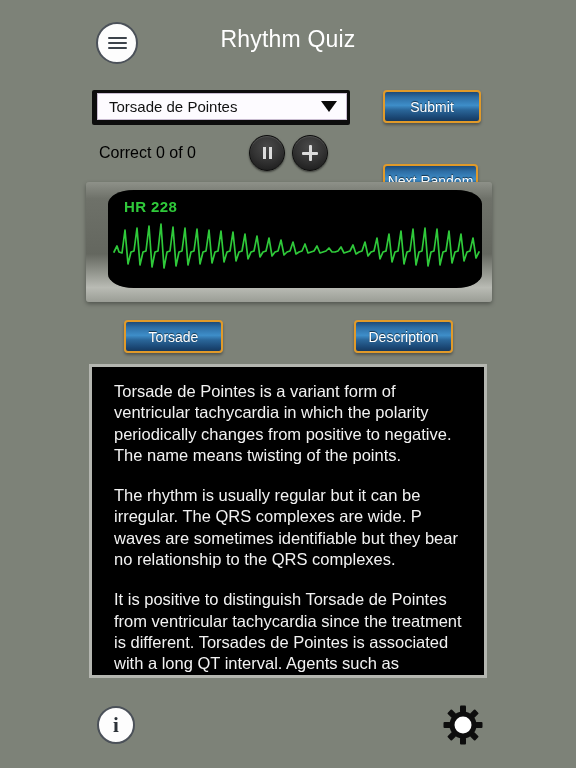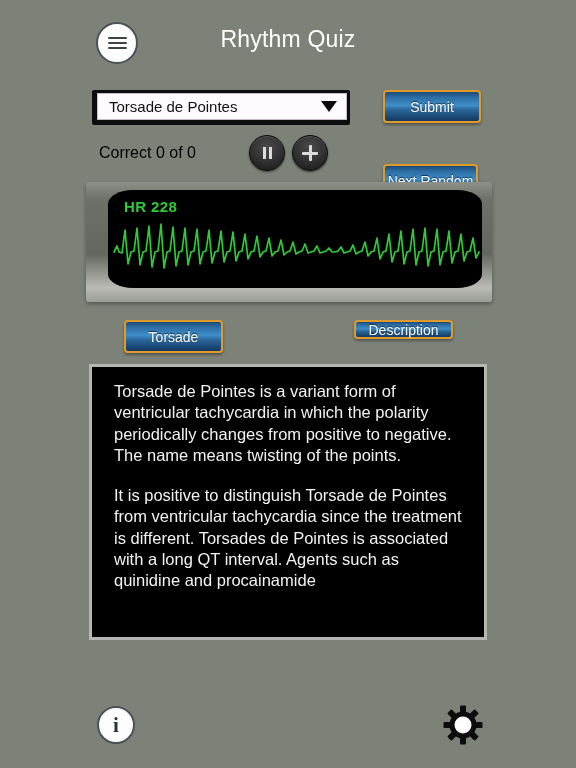--- a/index.html
+++ b/index.html
@@ -152,21 +152,21 @@
     display: flex;
     align-items: center;
     justify-content: center;
     text-shadow: 0 -1px 1px rgba(0,0,0,0.65);
     box-shadow: 0 2px 3px rgba(0,0,0,0.35);
     cursor: pointer;
   }
   .btn-submit      { left: 383px; top: 90px;  width: 98px; height: 33px; }
   .btn-next-random { left: 383px; top: 136px; width: 95px; height: 33px; margin-top: 28px; }
   .btn-criteria    { left: 124px; top: 320px; width: 99px; height: 33px; }
-  .btn-description { left: 354px; top: 320px; width: 99px; height: 19px; }
+  .btn-description { left: 354px; top: 320px; width: 99px; height: 33px; }
 
   
   .monitor {
     position: absolute;
     left: 86px; top: 182px;
     width: 406px; height: 120px;
     background: linear-gradient(to bottom, #8e9189 0%, #6e7169 14%, #64675f 60%, #b9bbb4 88%, #9a9d95 100%);
     border-radius: 3px;
     box-shadow: 0 2px 4px rgba(0,0,0,0.35);
     box-sizing: border-box;
@@ -193,21 +193,21 @@
     position: absolute;
     left: 0; top: 0;
     width: 100%;
     height: 100%;
   }
 
   
   .desc-panel {
     position: absolute;
     left: 89px; top: 364px;
-    width: 398px; height: 276px;
+    width: 398px; height: 314px;
     background: #000000;
     border: 3px solid #b4b6b0;
     box-sizing: border-box;
     overflow: hidden;
     padding: 14px 18px 0 22px;
   }
   .desc-panel p {
     margin: 0 0 19px 0;
     color: #f2f2f2;
     font-size: 16.5px;
@@ -281,20 +281,21 @@
       <polyline fill="none" stroke="#2fc93a" stroke-width="1.7" stroke-linejoin="round" stroke-linecap="round" points="6,62 9,56 11,62 14,63 17,40 20,74 23,62 26,61 29,38 32,75 35,62 38,61 41,36 44,77 47,62 50,61 53,34 56,78 59,62 62,61 65,37 68,76 71,62 74,61 77,38 80,75 83,62 86,61 89,39 92,74 95,62 98,61 101,40 104,73 107,62 110,61 113,41 116,72 119,62 122,61 125,42 128,71 131,62 134,61 137,44 140,69 143,62 146,61 149,46 152,67 155,62 158,61 161,48 164,66 167,62 170,61 173,50 176,65 179,62 182,61 185,52 188,64 191,62 194,61 197,54 200,63 203,62 206,61 209,56 212,63 215,62 218,61 221,58 224,62 227,62 230,61 233,57 236,63 239,62 242,61 245,55 248,64 251,62 254,61 257,52 260,66 263,62 266,61 269,48 272,69 275,62 278,61 281,44 284,72 287,62 290,61 293,41 296,74 299,62 302,61 305,39 308,75 311,62 314,61 317,38 320,76 323,62 326,61 329,39 332,75 335,62 338,61 341,41 344,73 347,62 350,61 353,44 356,71 359,62 362,61 365,48 368,68 371,62"></polyline>
     </svg>
   </div>
 </div>
 
 <div class="blue-btn btn-criteria">Torsade</div>
 <div class="blue-btn btn-description">Description</div>
 
 <div class="desc-panel">
   <p>Torsade de Pointes is a variant form of ventricular tachycardia in which the polarity periodically changes from positive to negative. The name means twisting of the points.</p>
+  <p>The rhythm is usually regular but it can be irregular. The QRS complexes are wide. P waves are sometimes identifiable but they bear no relationship to the QRS complexes.</p>
   <p>It is positive to distinguish Torsade de Pointes from ventricular tachycardia since the treatment is different. Torsades de Pointes is associated with a long QT interval. Agents such as quinidine and procainamide</p>
 </div>
 
 <div class="info-btn">
   <span>i</span>
 </div>
 
 <div class="gear-btn">
   <svg viewBox="0 0 40 40" width="40" height="40">
     <g fill="#0d0d0d">

